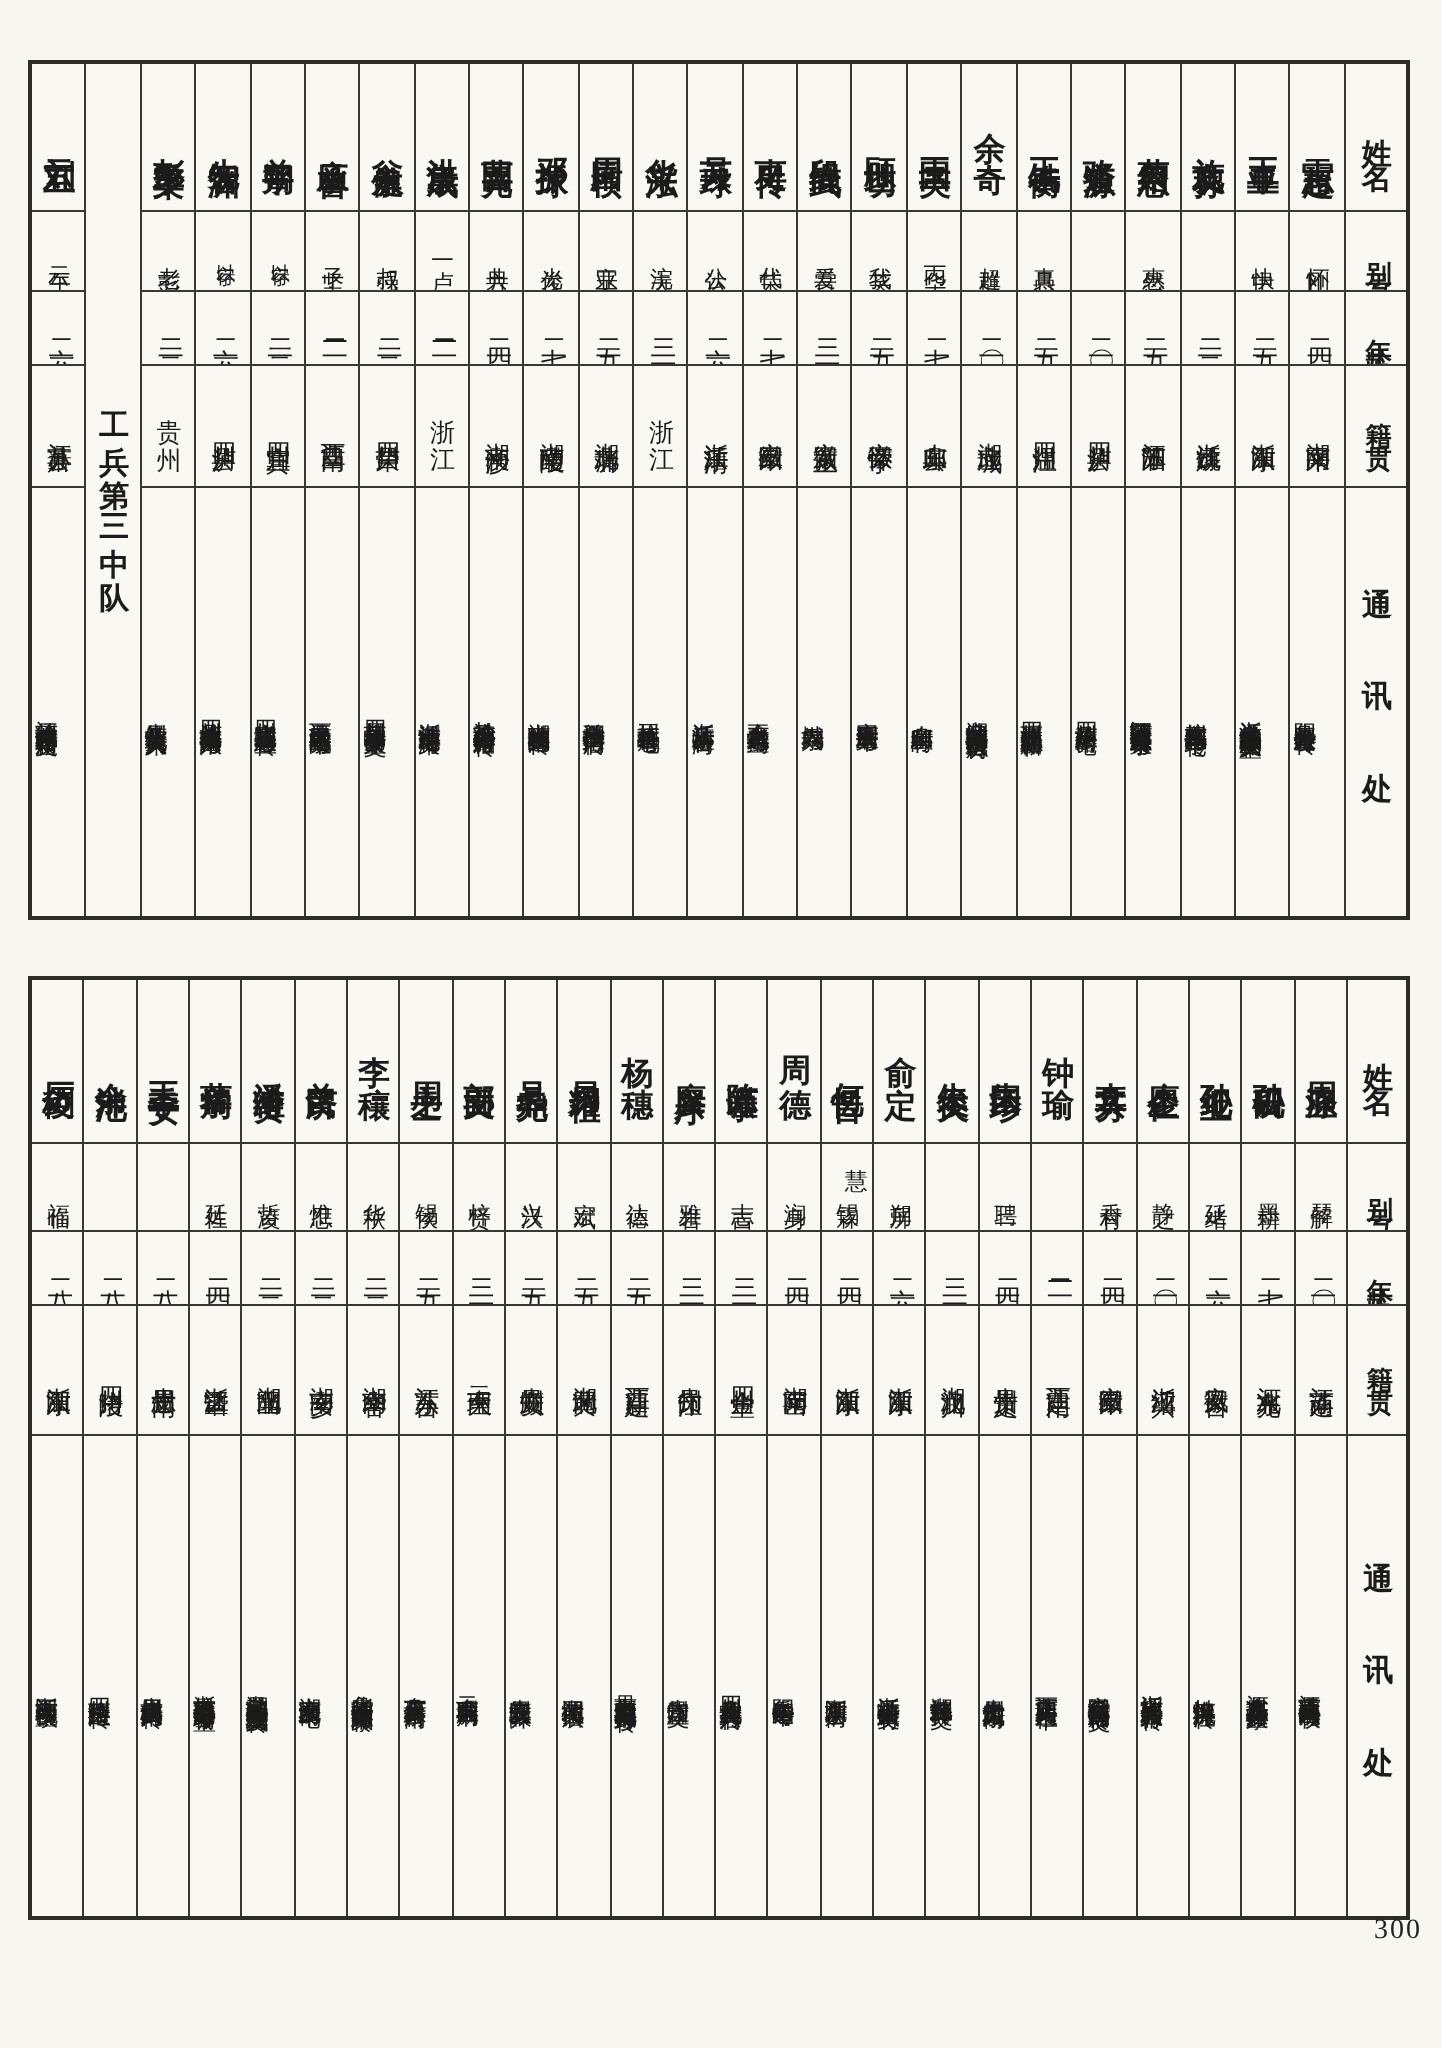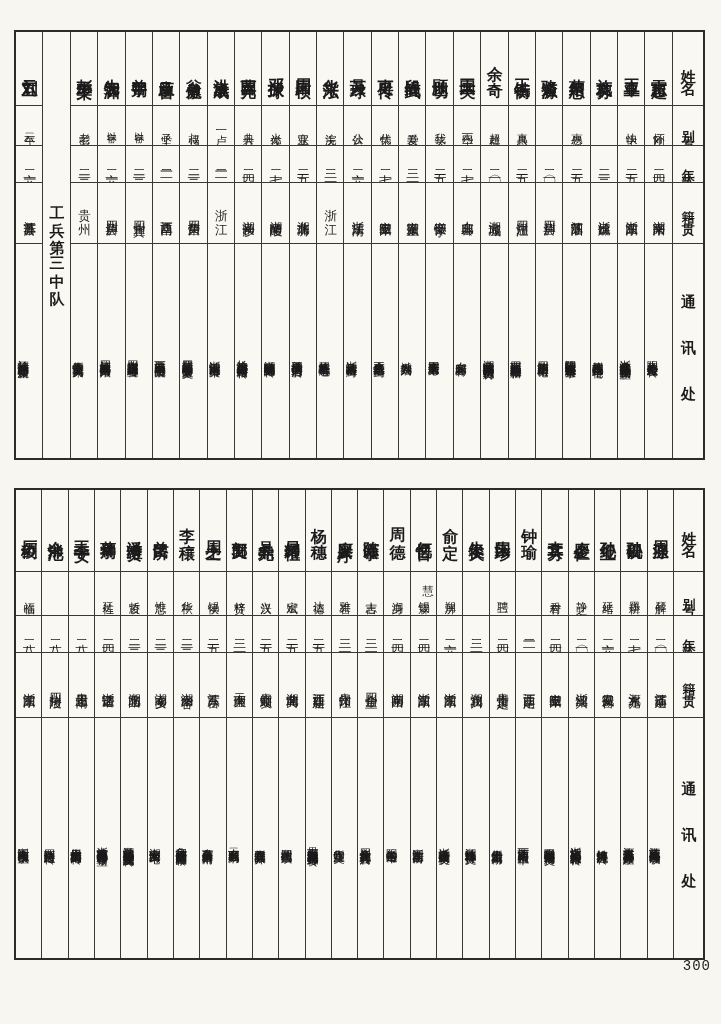--- a/index.html
+++ b/index.html
@@ -65,21 +65,21 @@
   .header-col .c-addr span{font-size:15px;font-weight:700;letter-spacing:46px;}
   
   .unit-col{align-items:center;justify-content:center;display:flex;}
   .unit-col span{
     writing-mode:vertical-rl;text-orientation:upright;
     font-size:15px;font-weight:700;letter-spacing:17px;
   }
   .page-num{
     position:absolute;right:10px;bottom:50px;
     font-size:14px;letter-spacing:1px;color:#222;
-    font-family:Liberation Mono, monospace;
+    font-family:Liberation Serif, serif;
   }
 </style>
 </head>
 <body>
 
 <div class="paper">
   <div class="vtable tbl-top" id="tbl-top">
       <div class="col header-col">
         <div class="cell c-name">
           <span>姓名</span>

